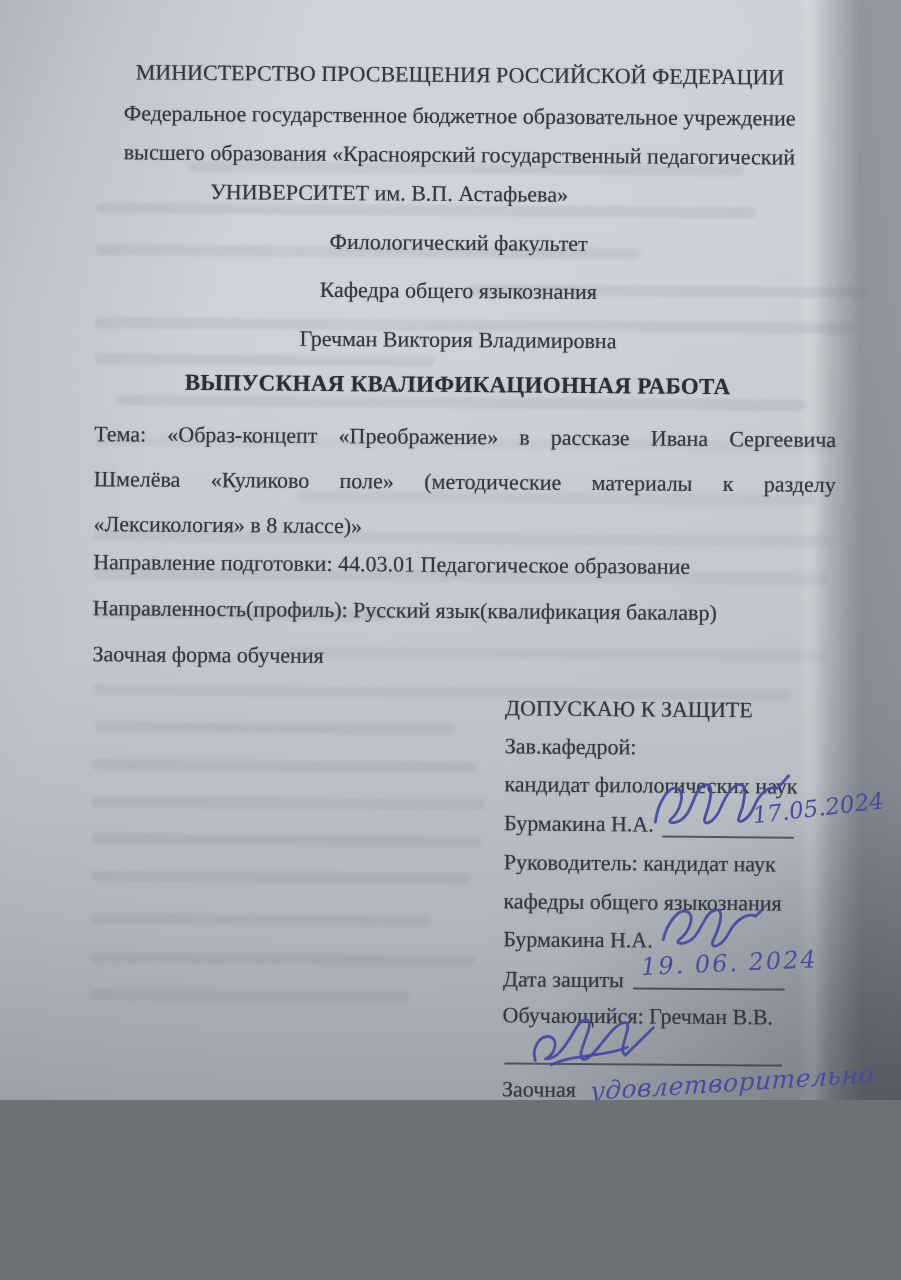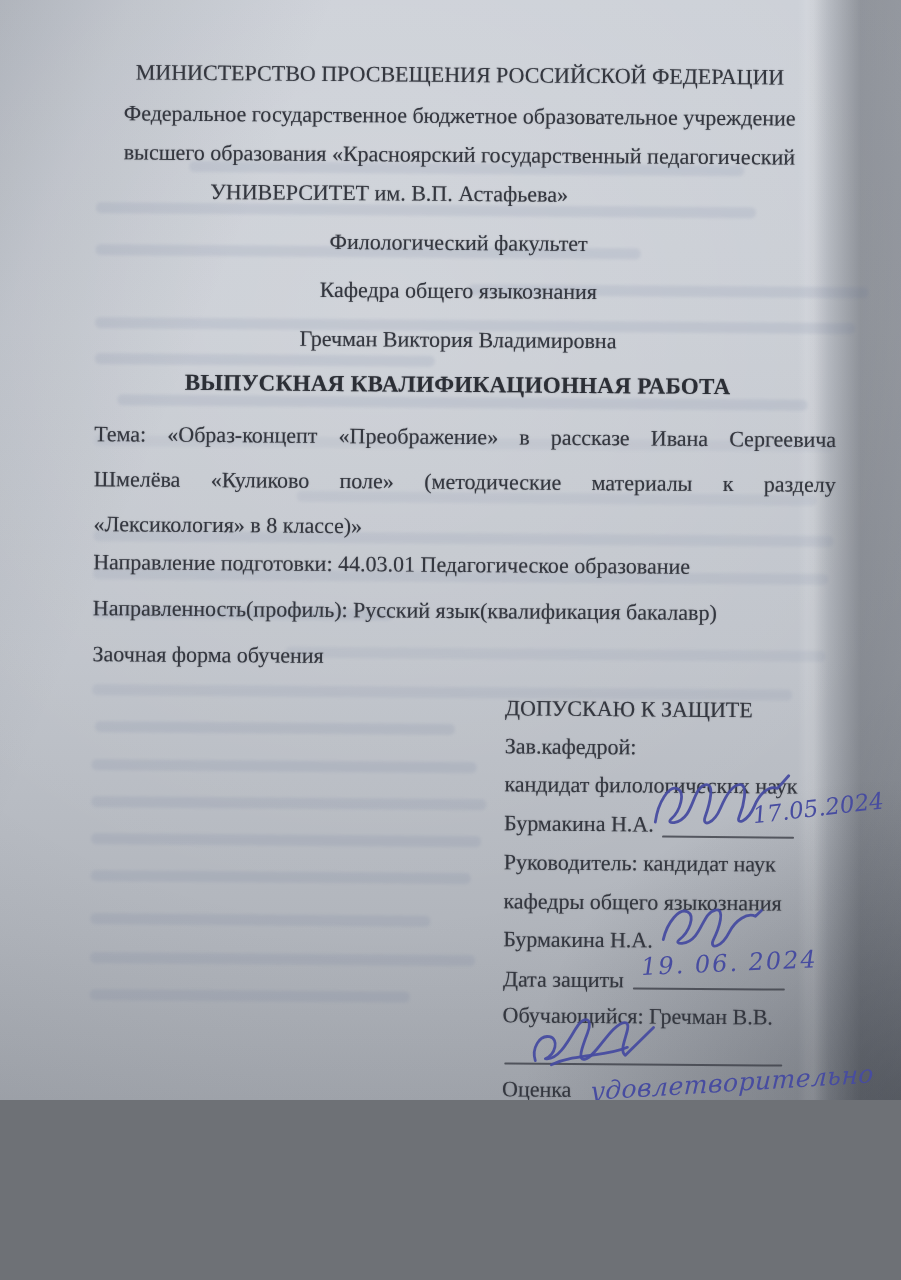--- a/index.html
+++ b/index.html
@@ -80,21 +80,21 @@
     <div class="t rb" style="top:771px;">кандидат филологических наук</div>
     <div class="t rb" style="top:810px;">Бурмакина Н.А.</div>
     <div class="rule" style="left:668px;top:834px;width:132px;"></div>
     <div class="t rb" style="top:849px;">Руководитель: кандидат наук</div>
     <div class="t rb" style="top:888px;">кафедры общего языкознания</div>
     <div class="t rb" style="top:926px;">Бурмакина Н.А.</div>
     <div class="t rb" style="top:920px;margin-top:46px;">Дата защиты</div>
     <div class="rule" style="left:640px;top:986px;width:152px;"></div>
     <div class="t rb" style="top:1002px;">Обучающийся: Гречман В.В.</div>
     <div class="rule" style="left:512px;top:1062px;width:278px;"></div>
-    <div class="t rb" style="top:1076px;">Оценка</div>
+    <div class="t rb" style="top:1076px;">Заочная</div>
     <div class="rule" style="left:592px;top:1103px;width:222px;"></div>
 
     <div class="ink" style="left:758px;top:792px;font-size:23px;transform:rotate(-7deg);">17.05.2024</div>
     <div class="ink" style="left:648px;top:947px;font-size:24px;letter-spacing:2px;transform:rotate(-3deg);">19. 06. 2024</div>
     <div class="ink" style="left:598px;top:1066px;font-size:25px;letter-spacing:.5px;transform:rotate(-4deg) skewX(-6deg);">удовлетворительно</div>
 
     <svg class="sig" style="left:650px;top:770px;transform:rotate(-4deg);" width="150" height="64" viewBox="0 0 150 64">
       <path d="M10 46 C14 26 26 10 34 14 C42 18 36 36 26 44 C20 49 34 50 42 40 C50 30 52 14 62 12 C72 10 66 30 60 44 C56 54 68 52 76 36 C82 24 90 12 98 14 C104 16 100 34 94 46 C90 54 102 52 110 36 C116 24 126 16 134 20 L146 8"></path>
     </svg>
     <svg class="sig" style="left:662px;top:900px;" width="110" height="52" viewBox="0 0 110 52">

